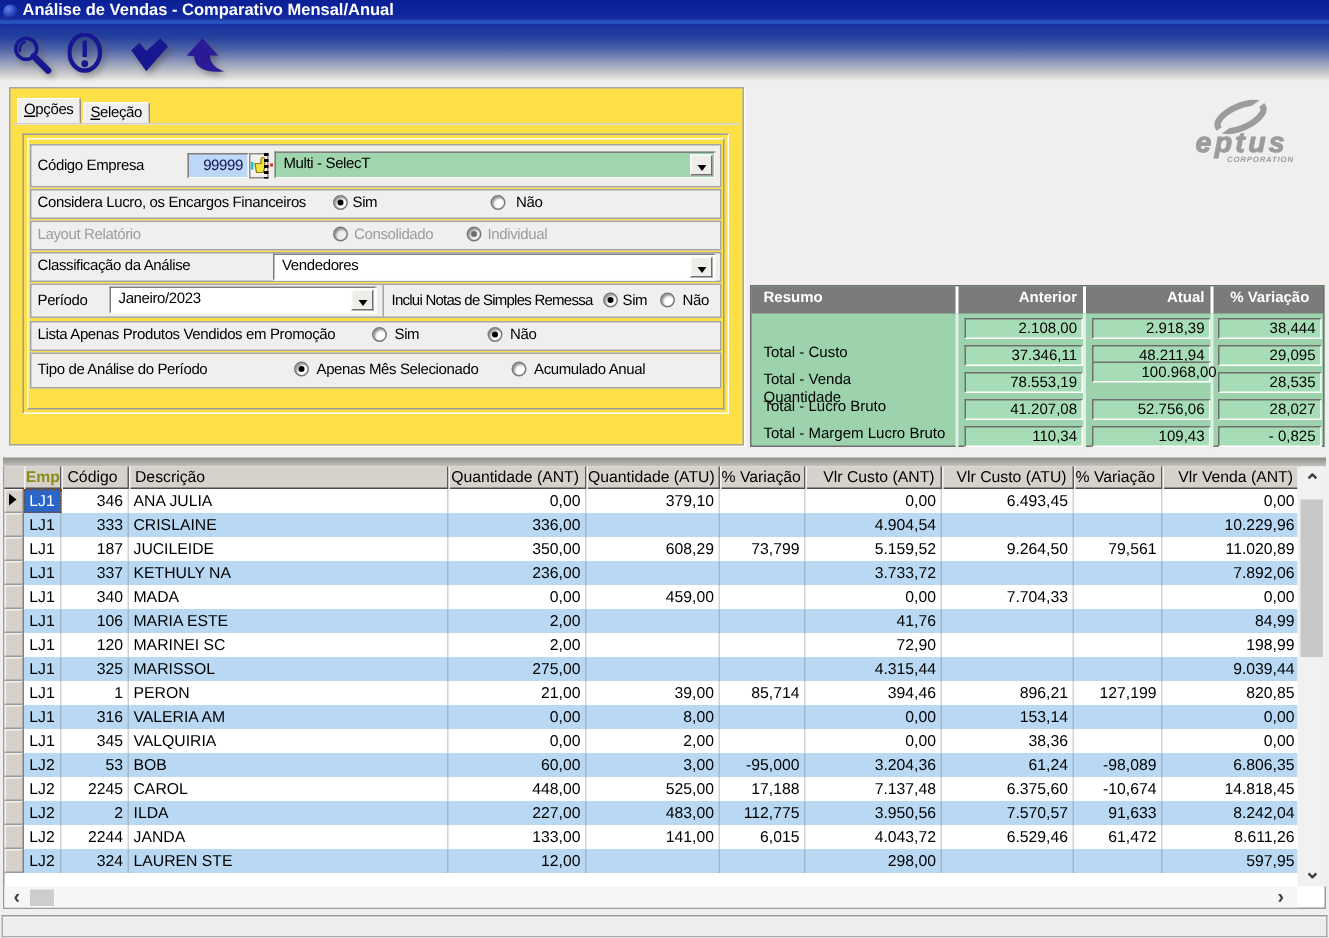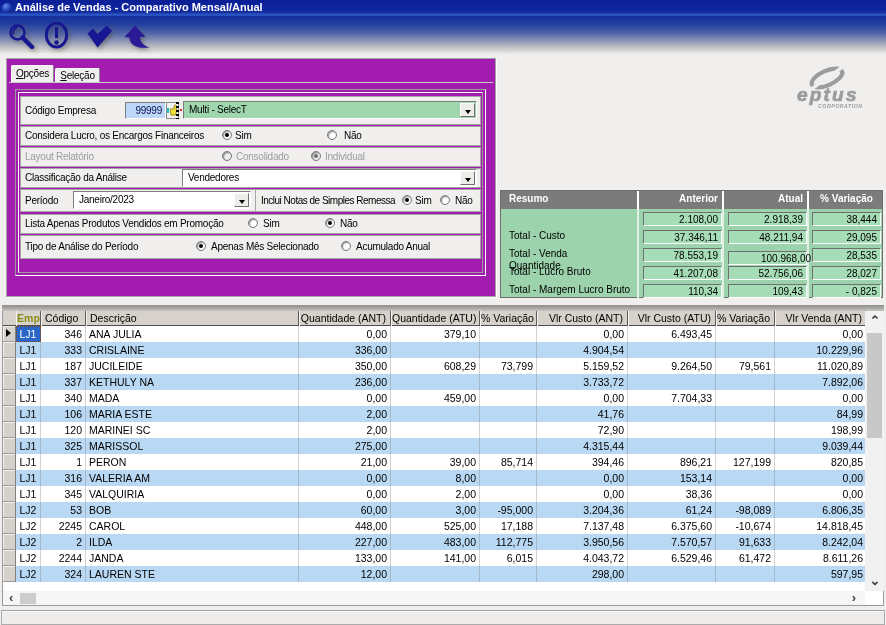--- a/index.html
+++ b/index.html
@@ -7,21 +7,21 @@
 body { position:relative; background:#F0EFED; font-family:"Liberation Sans",sans-serif; font-size:11px; color:#000; -webkit-font-smoothing:antialiased; }
 .abs { position:absolute; }
 #titlebar { left:0; top:0; width:886px; height:16px;
   background:linear-gradient(180deg,#0B1F95 0%,#0E26A0 60%,#16309E 78%,#2B52C0 88%,#2450BE 100%); }
 #titlebar .txt { position:absolute; left:15px; top:1px; color:#fff; font-weight:bold; font-size:11px; }
 #appicon { position:absolute; left:2px; top:3px; width:10px; height:10px; border-radius:50%;
   background:radial-gradient(circle at 35% 30%,#5F85E8,#1D3BB0 55%,#050F55 95%); }
 #toolbar { left:0; top:16px; width:886px; height:38px;
   background:linear-gradient(180deg,#16309E 0%,#24409F 22%,#5064A8 45%,#8C96B8 65%,#BEC0C6 82%,#DDDBD8 94%,#EFEEEC 100%); }
 .ticon { position:absolute; filter:drop-shadow(2.5px 2.5px 2px rgba(80,80,80,0.55)); }
-#optpanel { left:6px; top:58px; width:490px; height:239px; background:#a21caf; font-size:10px; letter-spacing:-0.25px;
+#optpanel { left:6px; top:58px; width:490px; height:239px; background:#fde047; font-size:10px; letter-spacing:-0.25px;
   border:1px solid #A5A5A5; box-shadow:1px 1px 0 #FDFDFD; }
 .tab { position:absolute; background:#F0EFED; border:1px solid #8C8C8C; border-bottom:none;
   border-top-color:#FBFBFB; border-left-color:#FBFBFB; border-radius:2px 2px 0 0; }
 .gbox { position:absolute; border:1px solid #9B9B9B; border-right-color:#FDFDFD; border-bottom-color:#FDFDFD; }
 .gbox2 { position:absolute; border:1px solid #9B9B9B; border-top-color:#FDFDFD; border-left-color:#FDFDFD; }
 .row { position:absolute; border:1px solid #A5A5A5; background:#F0EFED; }
 .lbl { position:absolute; white-space:nowrap; }
 .radio { position:absolute; width:10px; height:10px; border-radius:50%; background:#fff;
   border:1px solid #787878; box-shadow:inset 1px 1px 1.5px rgba(0,0,0,0.45); }
 .radio.sel::after { content:""; position:absolute; left:2px; top:2px; width:4px; height:4px; border-radius:50%; background:#000; }
@@ -179,21 +179,21 @@
   <div style="position:absolute;left:8px;top:21px;margin-top:48px;">Quantidade</div>
     <div class="vbox" style="left:142px;top:21px;width:79px;">2.108,00</div>
     <div class="vbox" style="left:227px;top:21px;width:79px;">2.918,39</div>
     <div class="vbox" style="left:311px;top:21px;width:69px;">38,444</div>
     <div style="position:absolute;left:8px;top:39px;">Total - Custo</div>
     <div class="vbox" style="left:142px;top:39px;width:79px;">37.346,11</div>
     <div class="vbox" style="left:227px;top:39px;width:79px;">48.211,94</div>
     <div class="vbox" style="left:311px;top:39px;width:69px;">29,095</div>
     <div style="position:absolute;left:8px;top:57px;">Total - Venda</div>
     <div class="vbox" style="left:142px;top:57px;width:79px;">78.553,19</div>
-    <div class="vbox" style="left:227px;top:60px;width:79px;padding-left:32px;">100.968,00</div>
+    <div class="vbox" style="left:227px;top:50px;width:79px;padding-left:32px;">100.968,00</div>
     <div class="vbox" style="left:311px;top:57px;width:69px;">28,535</div>
     <div style="position:absolute;left:8px;top:75px;">Total - Lucro Bruto</div>
     <div class="vbox" style="left:142px;top:75px;width:79px;">41.207,08</div>
     <div class="vbox" style="left:227px;top:75px;width:79px;">52.756,06</div>
     <div class="vbox" style="left:311px;top:75px;width:69px;">28,027</div>
     <div style="position:absolute;left:8px;top:93px;">Total - Margem Lucro Bruto</div>
     <div class="vbox" style="left:142px;top:93px;width:79px;">110,34</div>
     <div class="vbox" style="left:227px;top:93px;width:79px;">109,43</div>
     <div class="vbox" style="left:311px;top:93px;width:69px;">- 0,825</div>
 </div>

